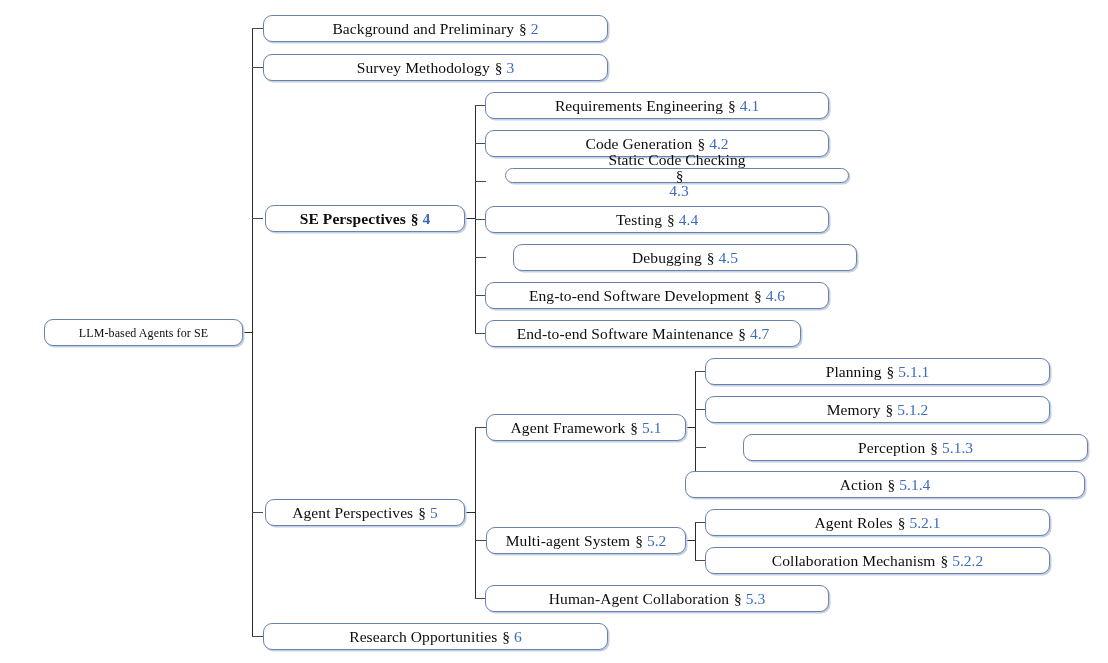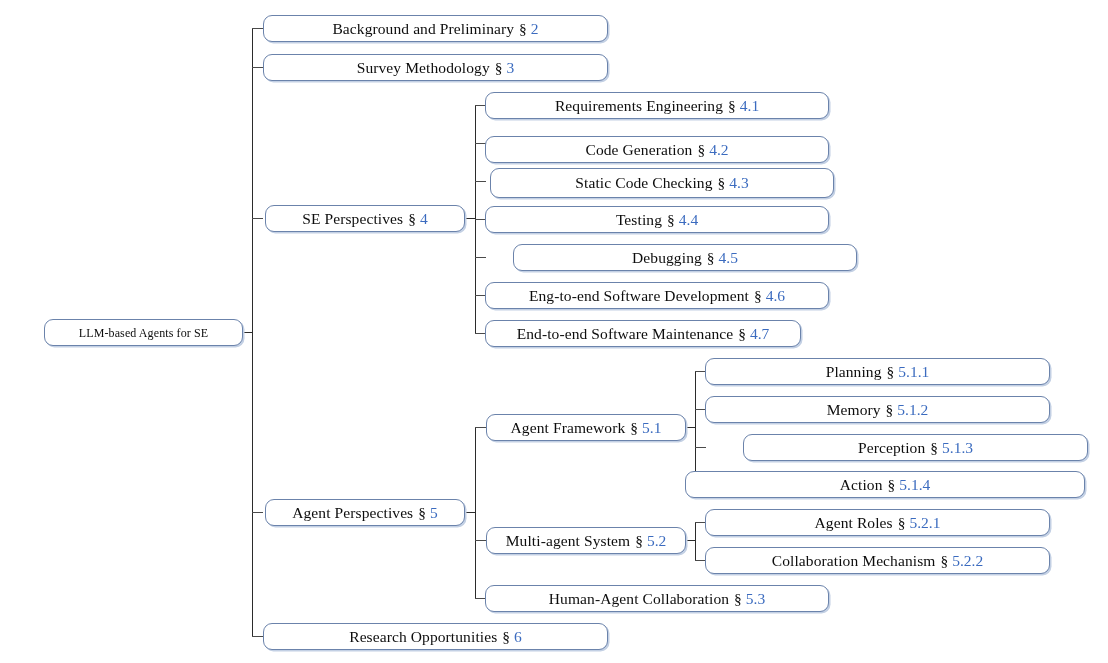--- a/index.html
+++ b/index.html
@@ -120,21 +120,21 @@
     <span class="sep">§</span>
     <span class="sect">2</span>
   </div>
 
   <div class="node" style="left:263px; top:54px; width:345px; height:27px;">
     <span class="label">Survey Methodology</span>
     <span class="sep">§</span>
     <span class="sect">3</span>
   </div>
 
-  <div class="node" style="left:265px; top:205px; width:200px; height:27px;">
+  <div class="node" style="left:265px; top:205px; width:200px; height:27px;font-weight:bold;">
     <span class="label">SE Perspectives</span>
     <span class="sep">§</span>
     <span class="sect">4</span>
   </div>
 
   <div class="node" style="left:265px; top:499px; width:200px; height:27px;">
     <span class="label">Agent Perspectives</span>
     <span class="sep">§</span>
     <span class="sect">5</span>
   </div>
@@ -144,27 +144,27 @@
     <span class="sep">§</span>
     <span class="sect">6</span>
   </div>
 
   <div class="node" style="left:485px; top:92px; width:344px; height:27px;">
     <span class="label">Requirements Engineering</span>
     <span class="sep">§</span>
     <span class="sect">4.1</span>
   </div>
 
-  <div class="node" style="left:485px; top:136px; width:344px; height:27px;">
+  <div class="node" style="left:485px; top:130px; width:344px; height:27px;">
     <span class="label">Code Generation</span>
     <span class="sep">§</span>
     <span class="sect">4.2</span>
   </div>
 
-  <div class="node" style="left:490px; top:168px; width:344px; height:30px;">
+  <div class="node" style="left:505px; top:168px; width:344px; height:15px;flex-direction:column;">
     <span class="label">Static Code Checking</span>
     <span class="sep">§</span>
     <span class="sect">4.3</span>
   </div>
 
   <div class="node" style="left:485px; top:206px; width:344px; height:27px;text-align:center;">
     <span class="label">Testing</span>
     <span class="sep">§</span>
     <span class="sect">4.4</span>
   </div>

